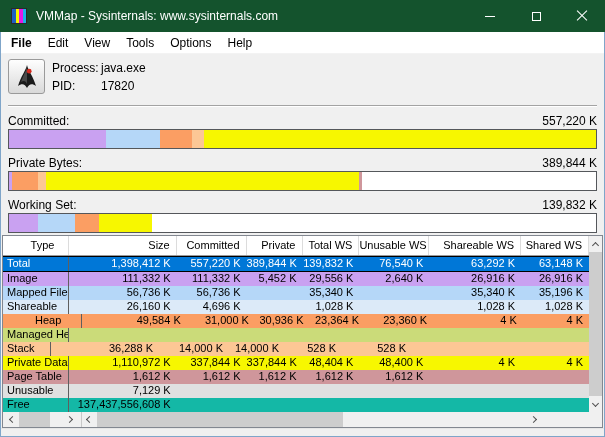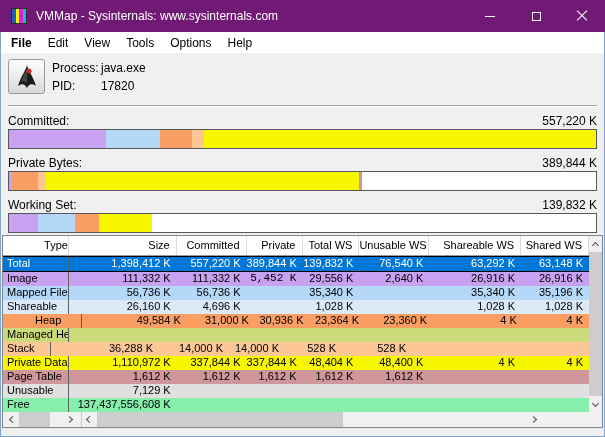--- a/index.html
+++ b/index.html
@@ -2,21 +2,21 @@
 <html><head>
 <meta charset="utf-8">
 <style>
   * { box-sizing: border-box; margin: 0; padding: 0; }
   html,body { width:605px; height:437px; overflow:hidden; }
   body { font-family: "Liberation Sans", "DejaVu Sans", sans-serif; }
 
   .window { position:relative; width:605px; height:437px; background:#f0f0f0; }
 
   
-  .titlebar { height:32px; background:#701a75; display:flex; align-items:center; }
+  .titlebar { height:32px; background:#14532d; display:flex; align-items:center; }
   .app-icon { width:16px; height:16px; margin-left:11px; background:#fff; border:1px solid #2a2a2a; display:flex; }
   .app-icon i { flex:1; }
   .title { color:#fff; font-size:12px; margin-left:9px; flex:1; white-space:nowrap; }
   .cap-btn { width:46px; height:32px; display:flex; align-items:center; justify-content:center; position:relative; }
   .gl-min { width:10px; height:1px; background:#fff; }
   .gl-max { width:9px; height:9px; border:1px solid #fff; }
   .gl-close { width:12px; height:12px; position:relative; }
   .gl-close::before, .gl-close::after { content:""; position:absolute; left:-1px; top:5px; width:14px; height:1px; background:#fff; }
   .gl-close::before { transform:rotate(45deg); }
   .gl-close::after  { transform:rotate(-45deg); }
@@ -39,21 +39,21 @@
   .bar-label-row { display:flex; justify-content:space-between; margin:7px 8px 0 8px; font-size:12px; height:15px; }
   .membar { margin:0 8px; height:20px; border:1px solid #54575b; background:#fff; display:flex; overflow:hidden; }
   .membar .seg { height:100%; }
 
   
   .listview { position:absolute; left:2px; top:235px; width:601px; height:193px;
               border:1px solid #828790; background:#fff; overflow:hidden; }
   .lv-header { display:flex; height:20px; width:586px; border-bottom:1px solid #9a9a9a; background:#fff; }
   .hcell { font-size:11px; line-height:19px; color:#000; border-right:1px solid #dcdcdc;
            white-space:nowrap; overflow:hidden; }
-  .hcell.left  { padding-left:14px; text-align:right; }
+  .hcell.left  { padding-left:14px; text-align:center; }
   .hcell.right { padding-right:6px; text-align:right; }
   .lv-rows { width:586px; }
   .lv-row { display:flex; height:14px; }
   .lv-row.selected { height:16px; border-top:1px solid #000; border-bottom:1px solid #000; }
   .cell { font-size:11px; line-height:13px; white-space:nowrap; overflow:hidden; }
   .cell.type { padding-left:4px; border-right:1px solid #5f5f5f; }
   .cell.num  { padding-right:6px; text-align:right; }
 
   
   .chev { display:inline-block; width:5px; height:5px; border-right:1px solid #505050; border-bottom:1px solid #505050; }
@@ -186,21 +186,21 @@
           <div class="cell num" style="width: 56px; color: rgb(255, 255, 255);">389,844 K</div>
           <div class="cell num" style="width: 57px; color: rgb(255, 255, 255);">139,832 K</div>
           <div class="cell num" style="width: 70px; color: rgb(255, 255, 255);">76,540 K</div>
           <div class="cell num" style="width: 92px; color: rgb(255, 255, 255);">63,292 K</div>
           <div class="cell num" style="width: 68px; color: rgb(255, 255, 255);">63,148 K</div>
         </div>
         <div class="lv-row" style="background: rgb(201, 161, 241);">
           <div class="cell type" style="width: 66px;">Image</div>
           <div class="cell num" style="width: 108px;">111,332 K</div>
           <div class="cell num" style="width: 70px;">111,332 K</div>
-          <div class="cell num" style="width: 56px; font-family: Liberation Mono, monospace;">5,452 K</div>
+          <div class="cell num" style="width: 56px;">5,452 K</div>
           <div class="cell num" style="width: 57px;">29,556 K</div>
           <div class="cell num" style="width: 70px;">2,640 K</div>
           <div class="cell num" style="width: 92px;">26,916 K</div>
           <div class="cell num" style="width: 68px;">26,916 K</div>
         </div>
         <div class="lv-row" style="background: rgb(181, 215, 248);">
           <div class="cell type" style="width: 66px;">Mapped File</div>
           <div class="cell num" style="width: 108px;">56,736 K</div>
           <div class="cell num" style="width: 70px;">56,736 K</div>
           <div class="cell num" style="width: 56px;"></div>
@@ -272,21 +272,21 @@
         <div class="lv-row" style="background: rgb(224, 224, 224);">
           <div class="cell type" style="width: 66px;">Unusable</div>
           <div class="cell num" style="width: 108px;">7,129 K</div>
           <div class="cell num" style="width: 70px;"></div>
           <div class="cell num" style="width: 56px;"></div>
           <div class="cell num" style="width: 57px;"></div>
           <div class="cell num" style="width: 70px;"></div>
           <div class="cell num" style="width: 92px;"></div>
           <div class="cell num" style="width: 68px;"></div>
         </div>
-        <div class="lv-row" style="background: #86efac;">
+        <div class="lv-row" style="background: #14b8a6;">
           <div class="cell type" style="width: 66px;">Free</div>
           <div class="cell num" style="width: 108px;">137,437,556,608 K</div>
           <div class="cell num" style="width: 70px;"></div>
           <div class="cell num" style="width: 56px;"></div>
           <div class="cell num" style="width: 57px;"></div>
           <div class="cell num" style="width: 70px;"></div>
           <div class="cell num" style="width: 92px;"></div>
           <div class="cell num" style="width: 68px;"></div>
         </div>
       </div>

